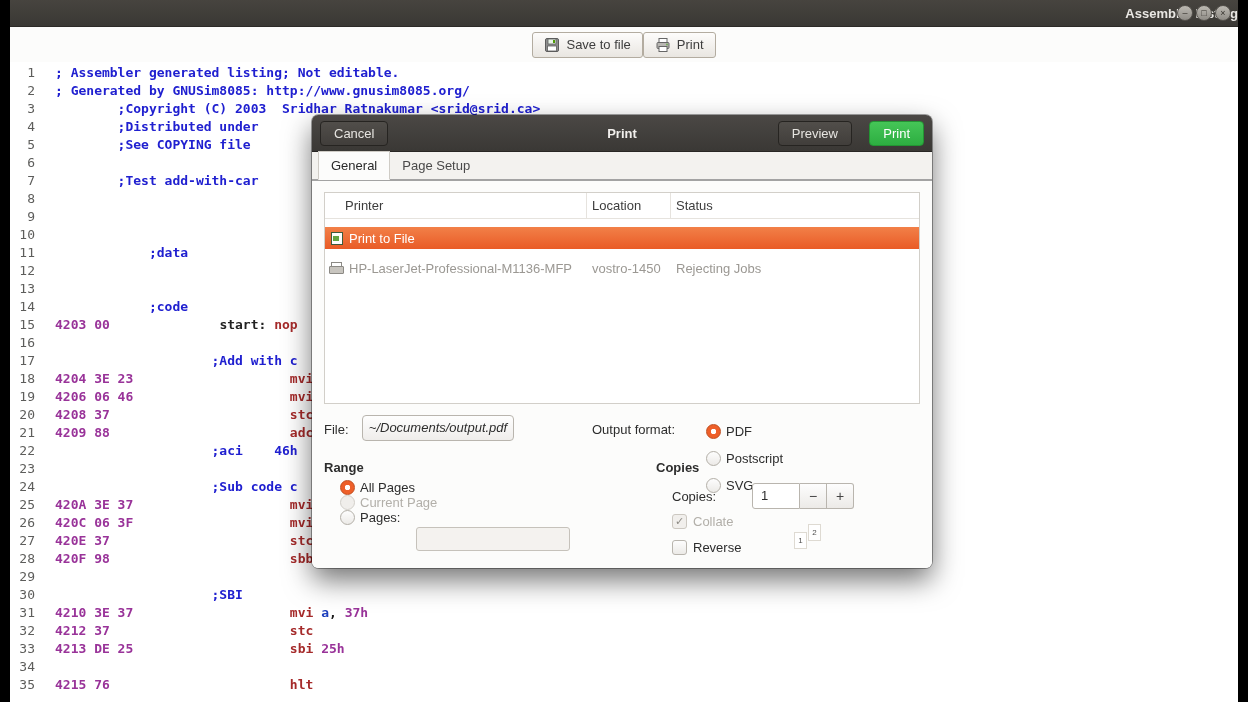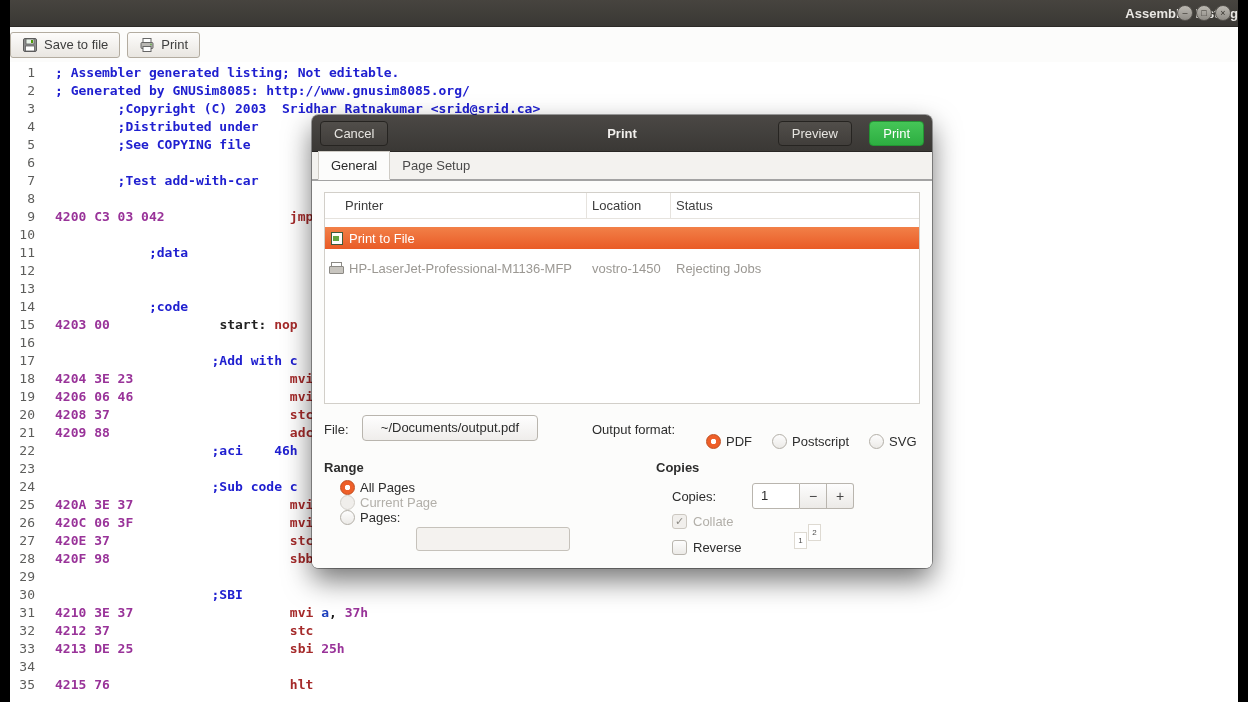--- a/index.html
+++ b/index.html
@@ -24,22 +24,22 @@
     text-align:right; color:#e9e7e3; font-weight:bold; font-size:13px;
   }
   .win-controls { position:absolute; right:7px; top:5px; display:flex; gap:3px; }
   .winbtn {
     width:16px; height:16px; border-radius:50%;
     background:linear-gradient(#bcb9b2,#8f8c86); border:1px solid #55524d;
     color:#37342f; font-size:9px; line-height:14px; text-align:center;
   }
   
   .toolbar {
-    height:35px; background:#fcfcfb; display:flex; justify-content:flex-start;
-    align-items:center; gap:7px;
+    height:35px; background:#fcfcfb; display:flex; justify-content:center;
+    align-items:center; 
   }
   .tb-btn {
     height:26px; display:flex; align-items:center; gap:6px; padding:0 11px;
     border:1px solid #b3aca0; border-radius:3px;
     background:linear-gradient(#fdfcfb,#e9e6e1); color:#3d3d3d; font-size:13px;
   }
   
   .listing {
     height:640px; background:#fff; padding-top:2px; overflow:hidden;
     font-family:"DejaVu Sans Mono", monospace; font-size:13px;
@@ -112,26 +112,26 @@
     background:#fff; border:1px solid #8c8a85; }
   .printer-icon::after { content:""; position:absolute; left:0; top:4px; width:13px; height:6px;
     background:#c8c5bf; border:1px solid #8c8a85; border-radius:1px; }
   .print-to-file-icon::before { content:""; position:absolute; left:2px; top:0; width:10px;
     height:11px; background:#fdfdfd; border:1px solid #3d5a3d; }
   .print-to-file-icon::after { content:""; position:absolute; left:4px; top:4px; width:6px;
     height:5px; background:#63a544; }
   
   .lbl-file { position:absolute; left:12px; top:270px; }
   .file-btn {
-    position:absolute; left:50px; top:263px; width:176px; height:26px;
+    position:absolute; left:50px; top:263px; width:152px; height:26px;
     border:1px solid #b9b5ae; border-radius:4px; text-align:center; line-height:24px;
-    background:linear-gradient(#fefefe,#efedeb); color:#2d2d2d;
+    background:linear-gradient(#fefefe,#efedeb); color:#2d2d2d;font-style:italic;
   }
   .lbl-format { position:absolute; left:280px; top:270px; }
-  .fmt-radios { position:absolute; left:394px; top:282px; display:flex; gap:20px; }
+  .fmt-radios { position:absolute; left:394px; top:272px; display:flex; gap:12px;flex-direction:column; }
   .radio-row { display:flex; align-items:center; gap:5px; }
   .radio {
     width:15px; height:15px; border-radius:50%; flex:none;
     border:1px solid #b3afa7; background:linear-gradient(#fdfdfd,#eceae7);
   }
   .radio.sel {
     border-color:#c04d1e;
     background:radial-gradient(circle at 50% 50%, #ffffff 0 2.5px, #ee5f29 3px);
   }
   .radio.dis { background:#f0eeeb; border-color:#d2cfc9; }
@@ -232,21 +232,20 @@
       <div class="ln-row">
         <span class="ln-num">7</span>
         <span class="ln-code"><span class="seg-cm">        ;Test add-with-car</span></span>
       </div>
       <div class="ln-row">
         <span class="ln-num">8</span>
         <span class="ln-code"></span>
       </div>
       <div class="ln-row">
         <span class="ln-num">9</span>
-        <span class="ln-code"><span class="seg-hx">4200 C3 03 042</span><span class="seg-pl">                </span><span class="seg-mn">jmp</span></span>
       </div>
       <div class="ln-row">
         <span class="ln-num">10</span>
         <span class="ln-code"></span>
       </div>
       <div class="ln-row">
         <span class="ln-num">11</span>
         <span class="ln-code"><span class="seg-cm">            ;data</span></span>
       </div>
       <div class="ln-row">

